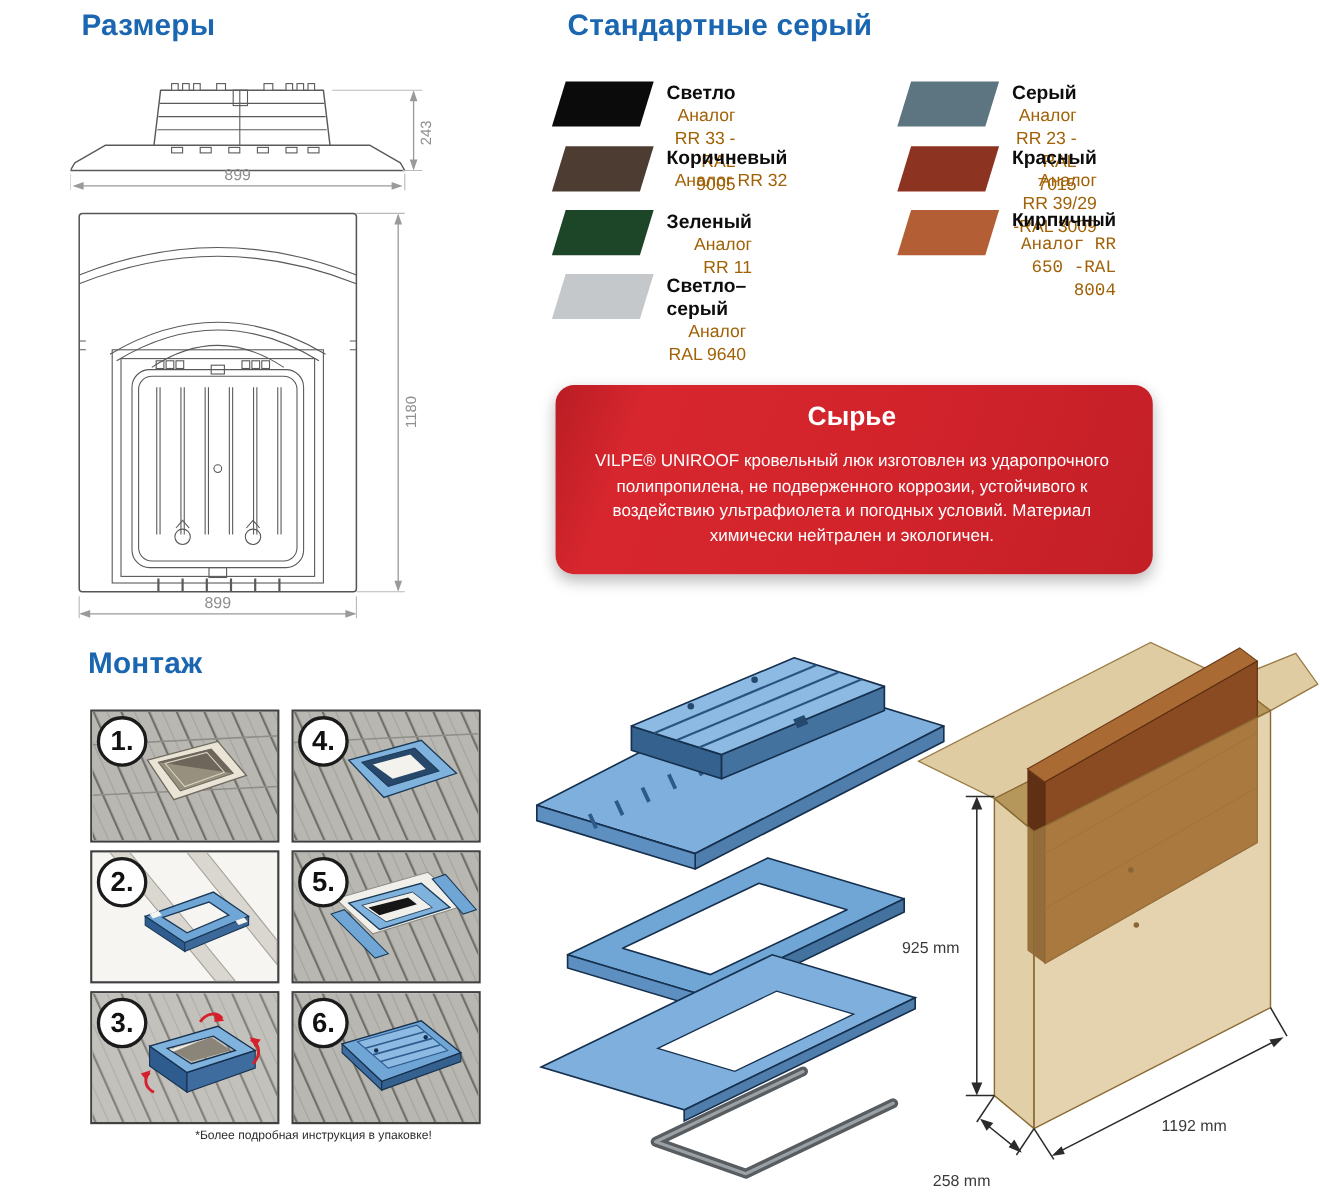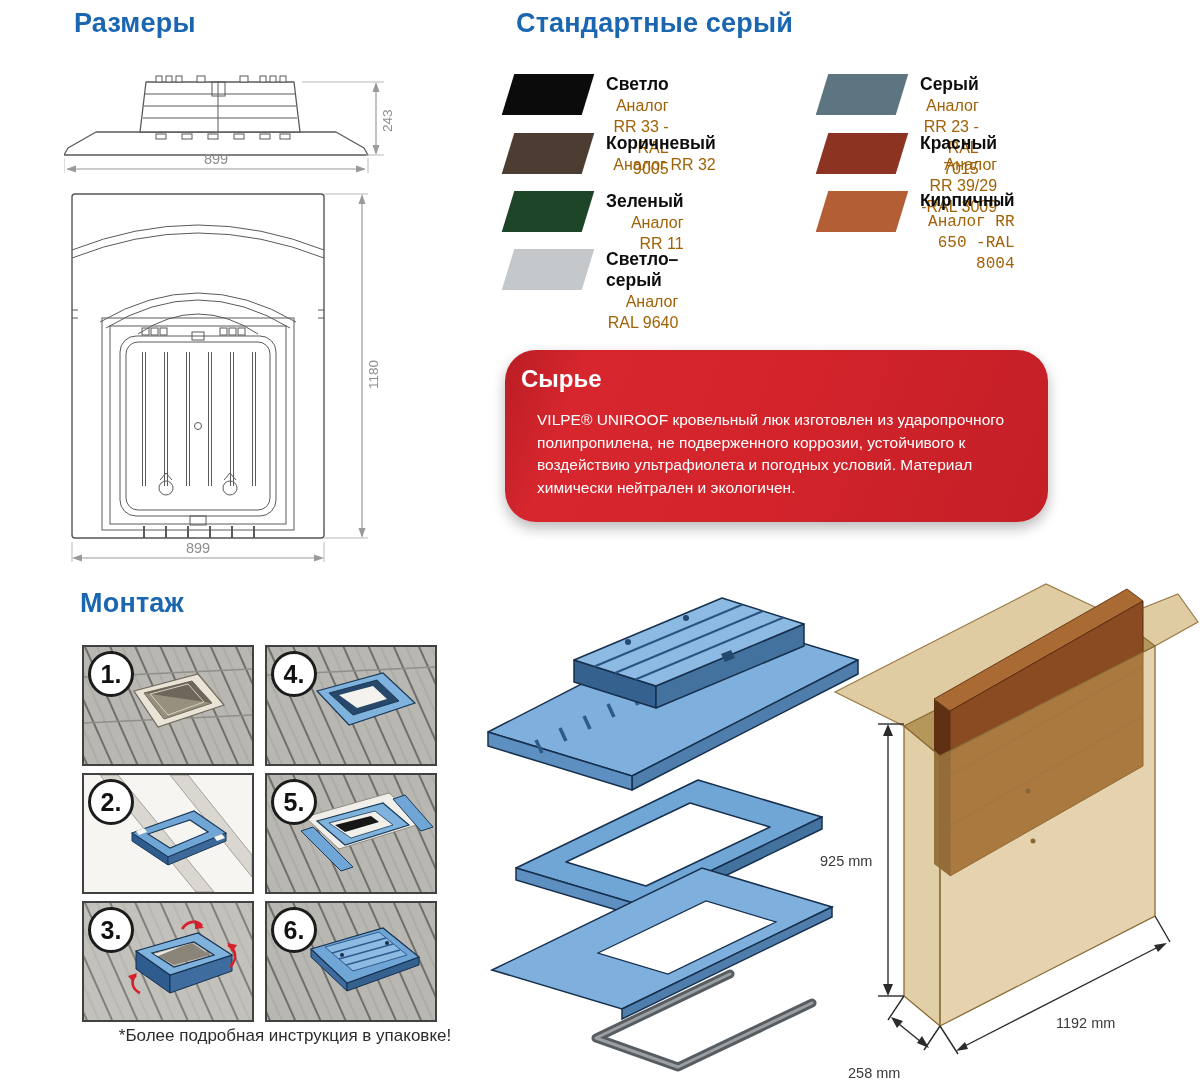--- a/index.html
+++ b/index.html
@@ -14,36 +14,36 @@
 
   
   .swatch-row { position:absolute; }
   .swatch { position:absolute; width:80px; height:41px; transform:skewX(-17deg); }
   .swatch-text { position:absolute; top:0; }
   .swatch-name { font-size:17.5px; font-weight:bold; color:#0d0d0d; line-height:21px; }
   .swatch-analog { font-size:16px; color:#a16207; line-height:21px;text-align:right; }
 
   
   .material-card { position:absolute; left:505px; top:350px; width:543px; height:172px;
-    border-radius:31px; background:linear-gradient(110deg,#b91d24 0%,#d7262e 14%,#d2232b 55%,#c31f27 100%);
-    box-shadow:0 6px 14px rgba(0,0,0,.28); box-sizing:border-box; padding:15px 20px 0 16px; }
+    border-radius:17px; background:linear-gradient(110deg,#b91d24 0%,#d7262e 14%,#d2232b 55%,#c31f27 100%);
+    box-shadow:0 6px 14px rgba(0,0,0,.28); box-sizing:border-box; padding:15px 20px 0 16px;text-align:center; }
   .material-title { color:#fff; font-size:24px; font-weight:bold; margin:0 0 8px 0; }
   .material-body { color:#fff; font-size:15.5px; line-height:22.5px; margin:16px; }
 
   
   .steps-grid { position:absolute; left:82px; top:645px; display:grid;
     grid-template-columns:172px 172px; grid-auto-rows:121px; column-gap:11px; row-gap:7px; }
   .tile { position:relative; width:172px; height:121px; border:2px solid #414141;
     box-sizing:border-box; background:#fff; overflow:hidden; }
   .tile svg { position:absolute; left:0; top:0; }
   .badge { position:absolute; left:4px; top:4px; width:46px; height:46px; border-radius:50%;
     background:#fff; border:3px solid #1b1b1b; display:flex; align-items:center; justify-content:center;
     font-size:25px; font-weight:bold; color:#111; box-sizing:border-box; }
   .footnote { position:absolute; left:85px; top:1026px; width:400px; text-align:center;
-    font-size:17px; color:#2d2d2d; }
+    font-size:11px; color:#2d2d2d; }
 
   .exploded-view { position:absolute; left:478px; top:570px; }
   .package-view  { position:absolute; left:818px; top:576px; }
 </style>
 </head>
 <body>
 
 <div class="page">
 
   <div class="h" style="left:74px; top:8px;">Размеры</div>

